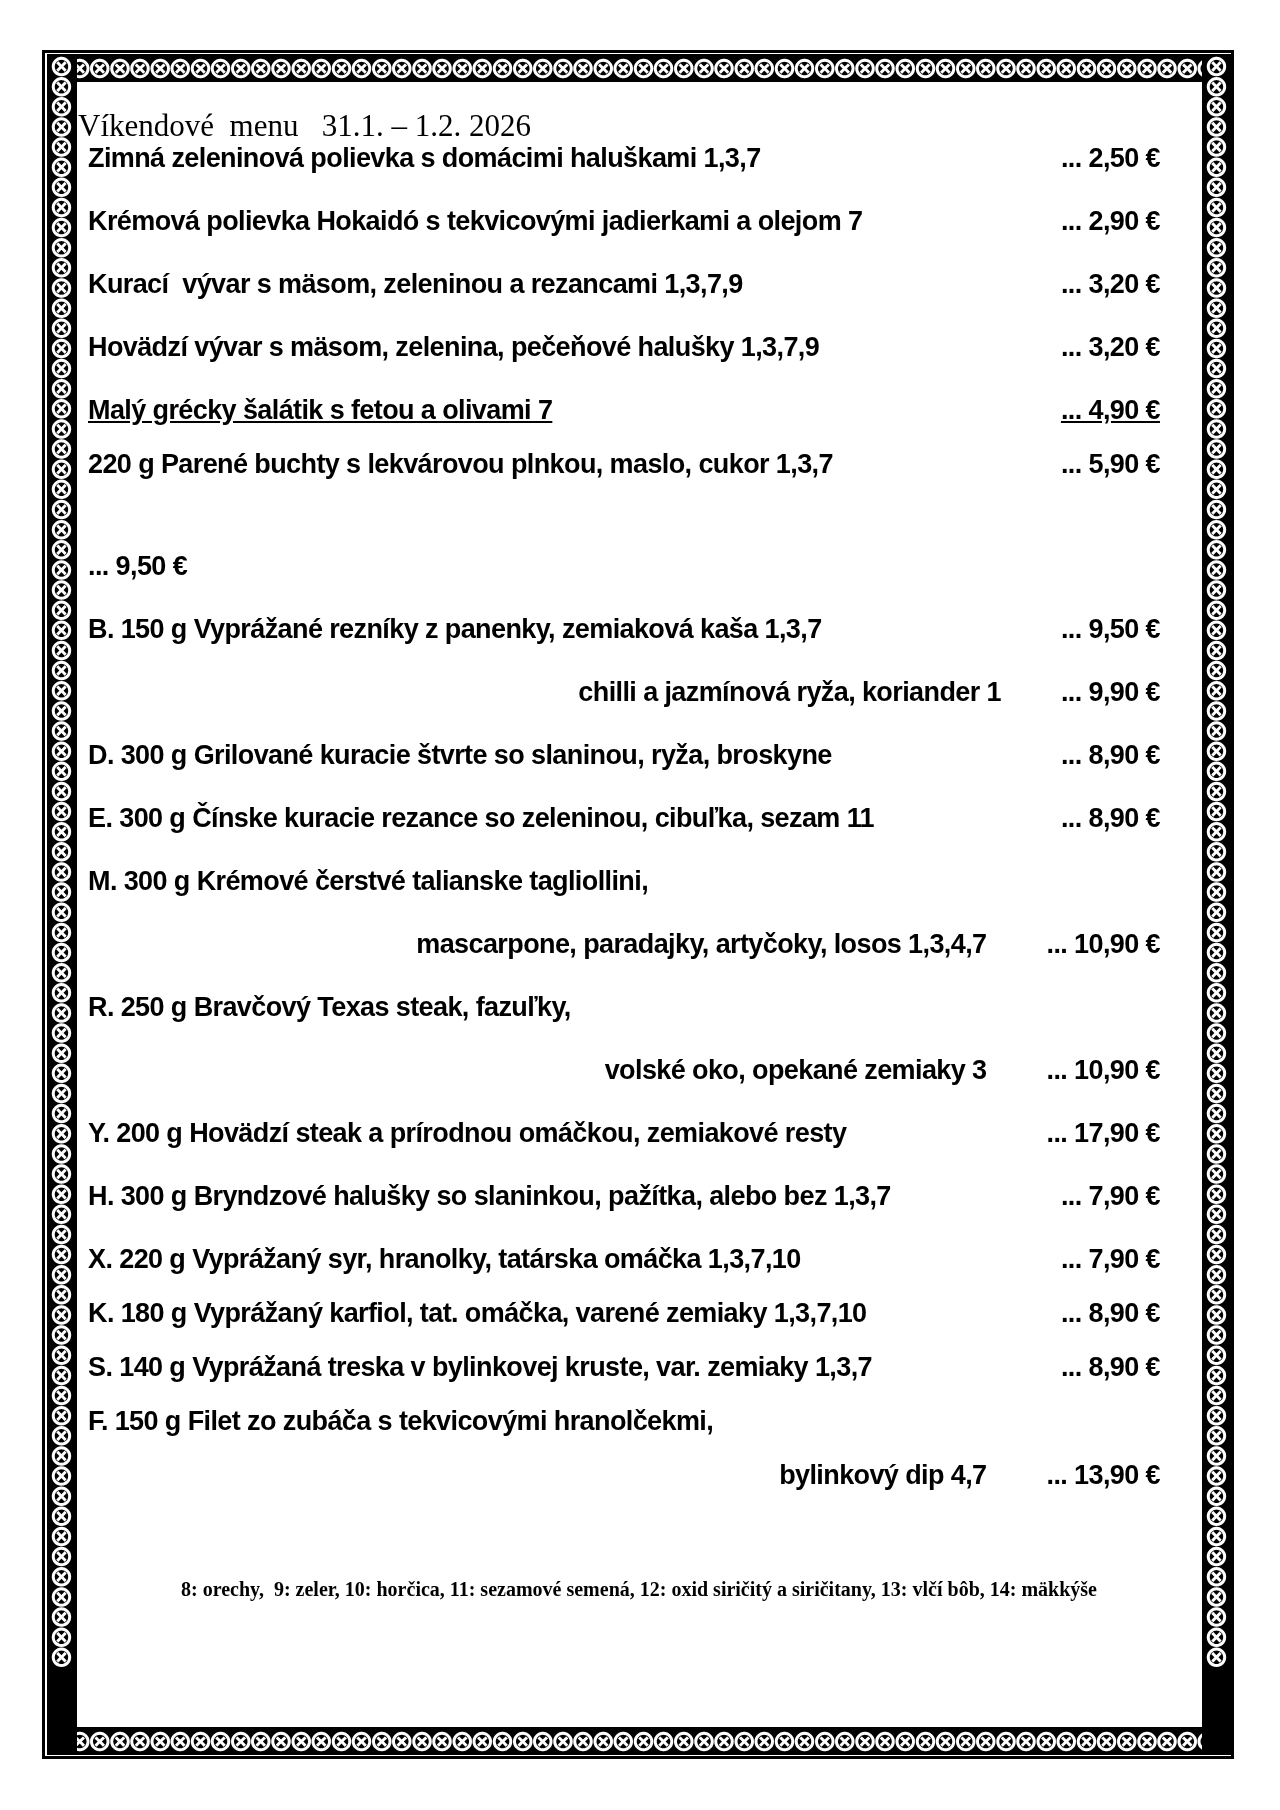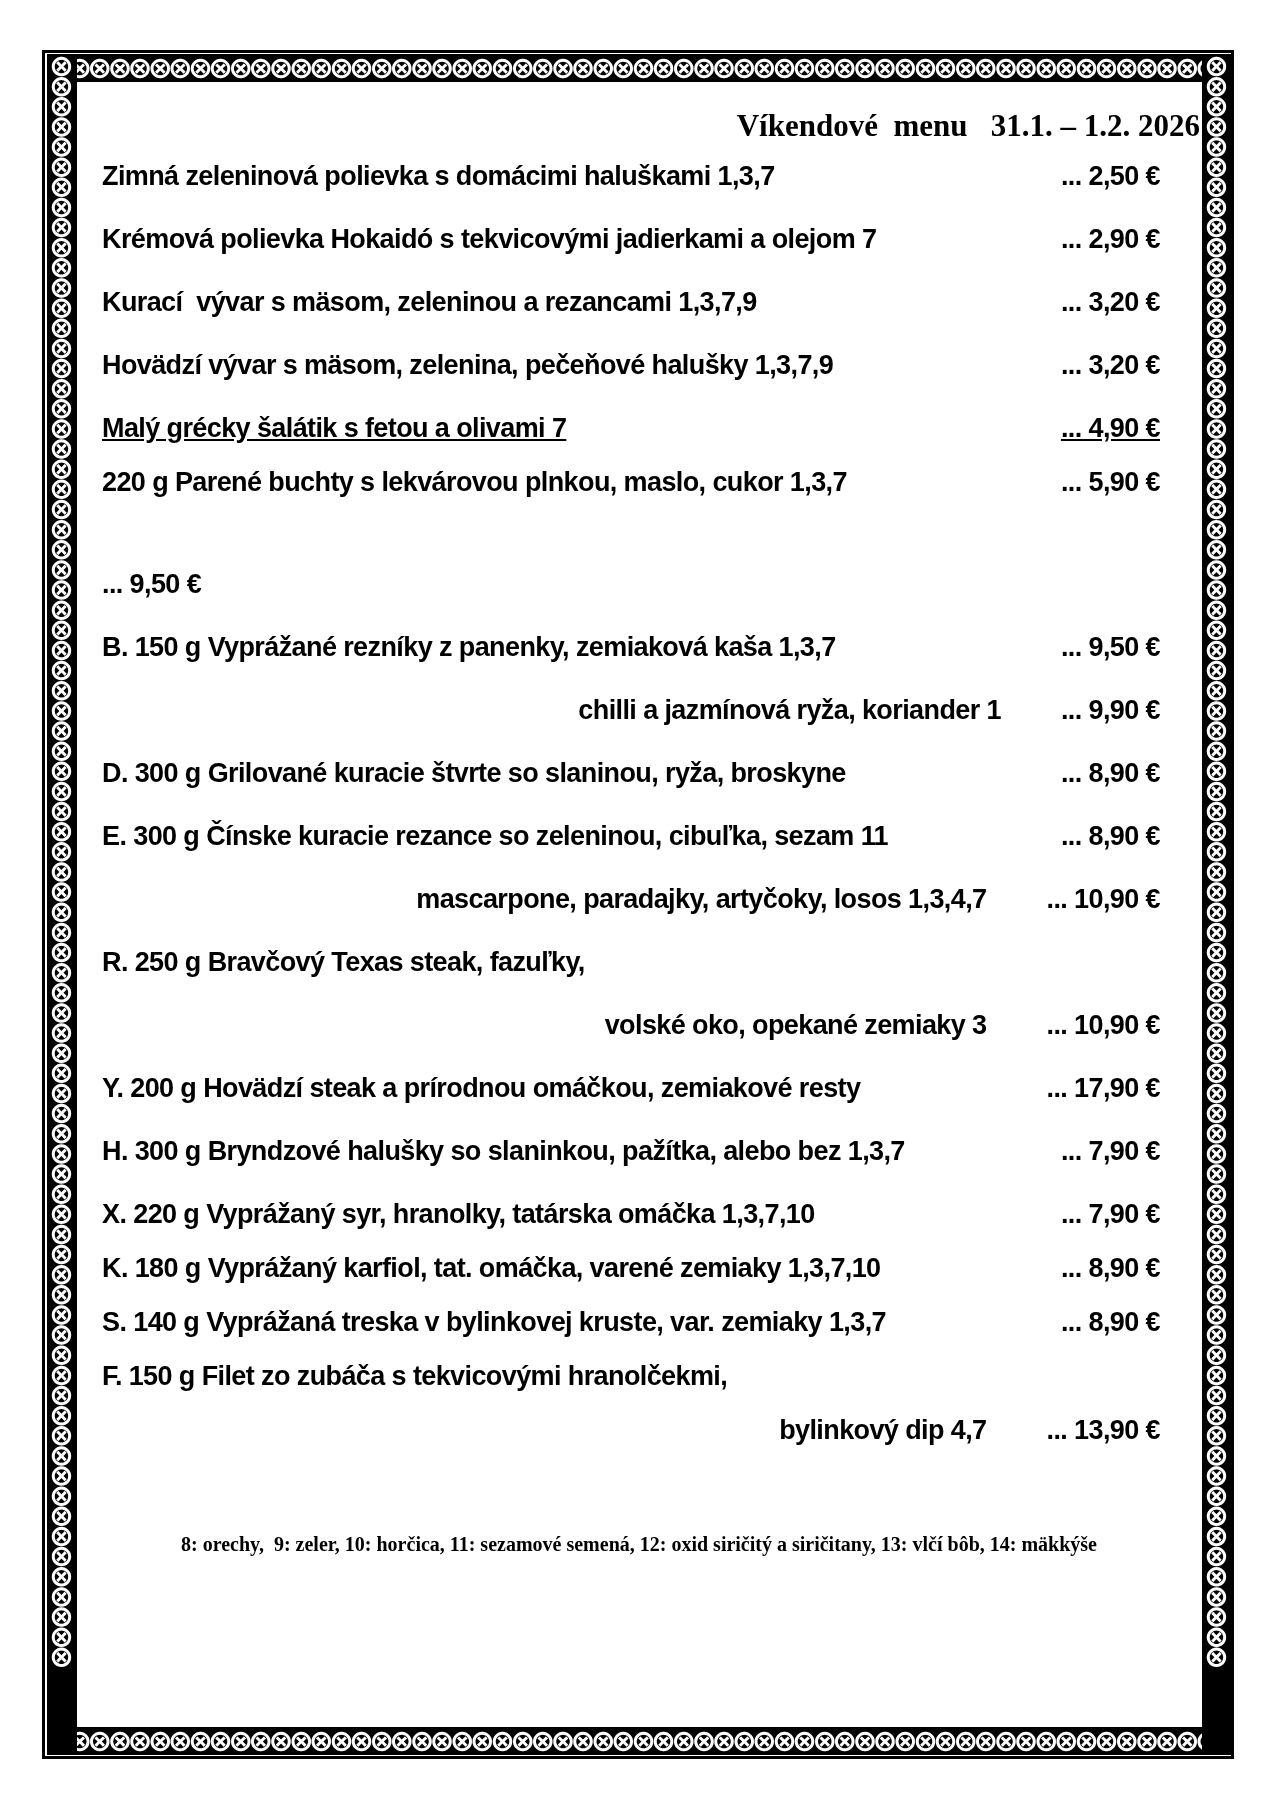--- a/index.html
+++ b/index.html
@@ -27,25 +27,25 @@
     writing-mode:vertical-rl; line-height:30px;
   }
   .band-left { left:47px; }
   .band-right { left:1202px; }
 
   
   .content {
     position:absolute; left:78px; top:0; width:1122px;
   }
   .title {
-    margin-top:108px; text-align:right;
-    font-family:"Liberation Serif",serif; font-weight:bold;
+    margin-top:108px; text-align:left;
+    font-family:"Liberation Serif",serif; font-weight:normal;
     font-size:31px; line-height:36px; white-space:pre;
   }
-  .menu-list { margin-top:18px; padding:0 40px 0 24px; }
+  .menu-list { padding:0 40px 0 10px; }
   .row {
     display:flex; justify-content:space-between; align-items:baseline;
     font-family:"Liberation Sans",sans-serif; font-weight:bold;
     font-size:27px; line-height:28px; letter-spacing:-0.6px;
     margin-bottom:35px; white-space:pre;
   }
   .row.tight { margin-bottom:26px; }
   .row.gap-large { margin-top:74px; }
   .row.gap-small { margin-top:13px;text-decoration:underline; }
   .row.gap-mid { margin-top:25px; }
@@ -78,20 +78,21 @@
         <div class="row"><span class="desc">Krémová polievka Hokaidó s tekvicovými jadierkami a olejom 7</span><span class="price">... 2,90 €</span></div>
         <div class="row"><span class="desc">Kurací  vývar s mäsom, zeleninou a rezancami 1,3,7,9</span><span class="price">... 3,20 €</span></div>
         <div class="row"><span class="desc">Hovädzí vývar s mäsom, zelenina, pečeňové halušky 1,3,7,9</span><span class="price">... 3,20 €</span></div>
         <div class="row tight gap-small"><span class="desc">Malý grécky šalátik s fetou a olivami 7</span><span class="price">... 4,90 €</span></div>
         <div class="row"><span class="desc">220 g Parené buchty s lekvárovou plnkou, maslo, cukor 1,3,7</span><span class="price">... 5,90 €</span></div>
         <div class="row gap-large"><span class="price">... 9,50 €</span></div>
         <div class="row"><span class="desc">B. 150 g Vyprážané rezníky z panenky, zemiaková kaša 1,3,7</span><span class="price">... 9,50 €</span></div>
         <div class="row cont"><span class="desc">chilli a jazmínová ryža, koriander 1</span><span class="price">... 9,90 €</span></div>
         <div class="row"><span class="desc">D. 300 g Grilované kuracie štvrte so slaninou, ryža, broskyne</span><span class="price">... 8,90 €</span></div>
         <div class="row"><span class="desc">E. 300 g Čínske kuracie rezance so zeleninou, cibuľka, sezam 11</span><span class="price">... 8,90 €</span></div>
+        <div class="row"><span class="desc">M. 300 g Krémové čerstvé talianske tagliollini,</span><span class="price"></span></div>
         <div class="row cont"><span class="desc">mascarpone, paradajky, artyčoky, losos 1,3,4,7</span><span class="price">... 10,90 €</span></div>
         <div class="row"><span class="desc">R. 250 g Bravčový Texas steak, fazuľky,</span><span class="price"></span></div>
         <div class="row cont"><span class="desc">volské oko, opekané zemiaky 3</span><span class="price">... 10,90 €</span></div>
         <div class="row"><span class="desc">Y. 200 g Hovädzí steak a prírodnou omáčkou, zemiakové resty</span><span class="price">... 17,90 €</span></div>
         <div class="row"><span class="desc">H. 300 g Bryndzové halušky so slaninkou, pažítka, alebo bez 1,3,7</span><span class="price">... 7,90 €</span></div>
         <div class="row tight"><span class="desc">X. 220 g Vyprážaný syr, hranolky, tatárska omáčka 1,3,7,10</span><span class="price">... 7,90 €</span></div>
         <div class="row tight"><span class="desc">K. 180 g Vyprážaný karfiol, tat. omáčka, varené zemiaky 1,3,7,10</span><span class="price">... 8,90 €</span></div>
         <div class="row tight"><span class="desc">S. 140 g Vyprážaná treska v bylinkovej kruste, var. zemiaky 1,3,7</span><span class="price">... 8,90 €</span></div>
         <div class="row tight"><span class="desc">F. 150 g Filet zo zubáča s tekvicovými hranolčekmi,</span><span class="price"></span></div>
         <div class="row cont gap-mid"><span class="desc">bylinkový dip 4,7</span><span class="price">... 13,90 €</span></div>

